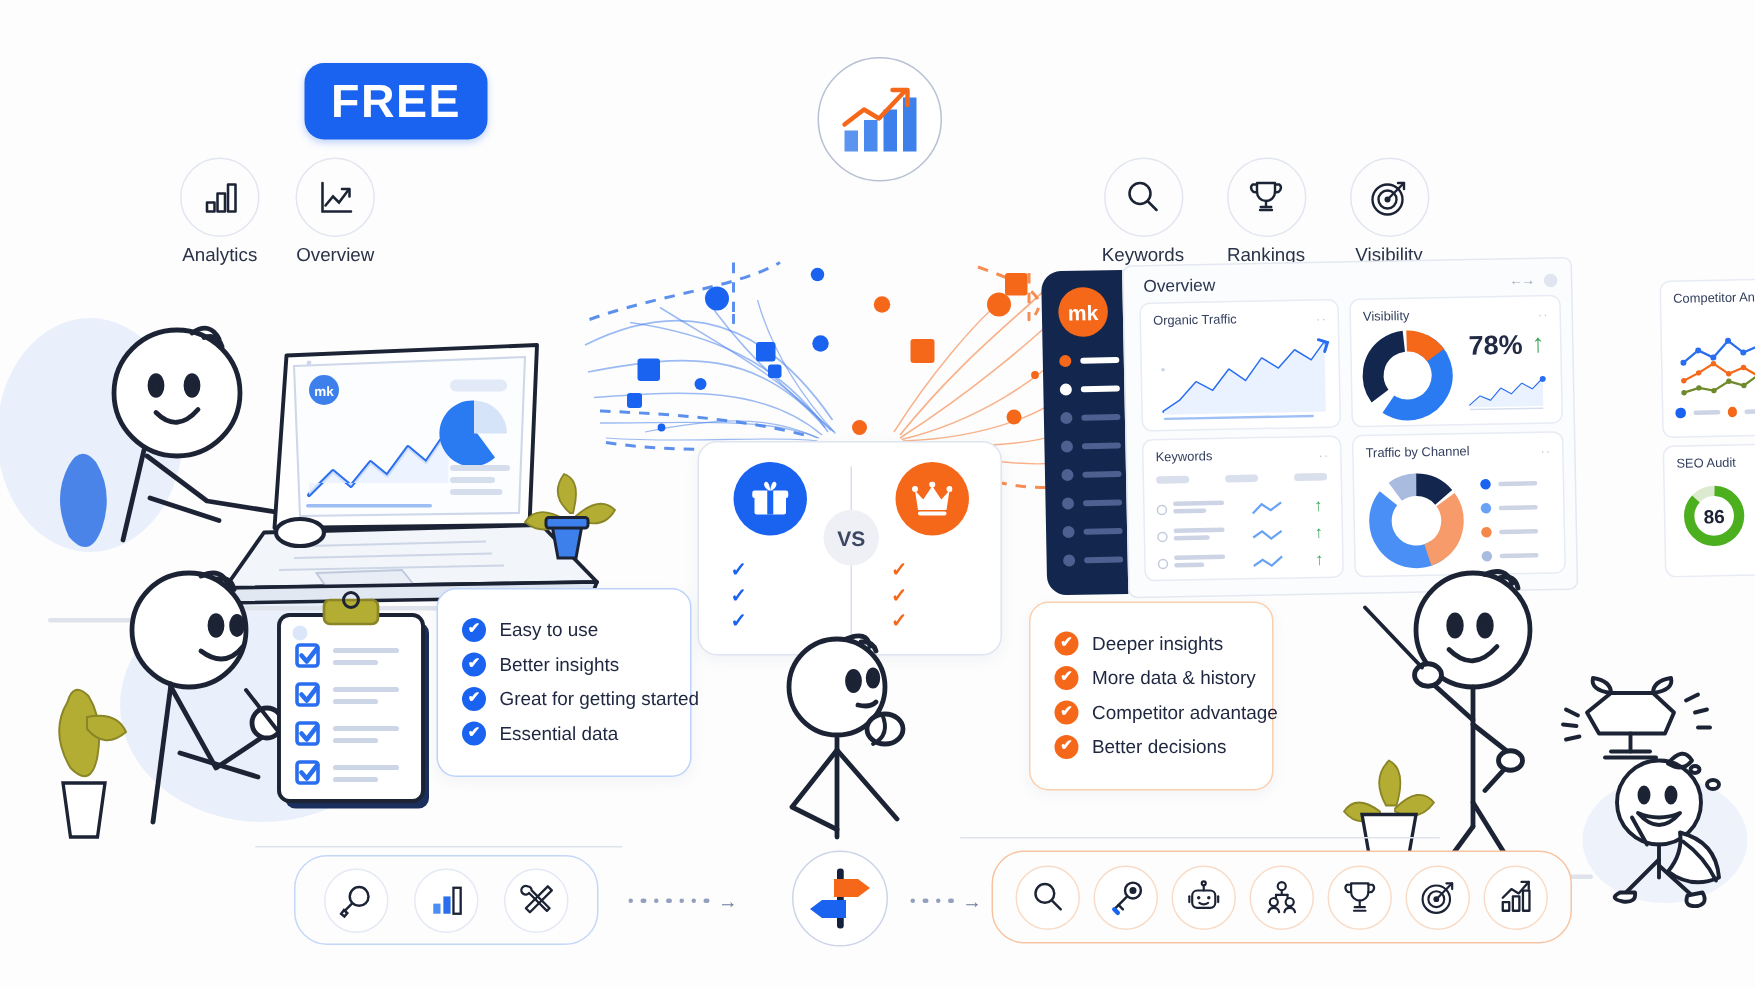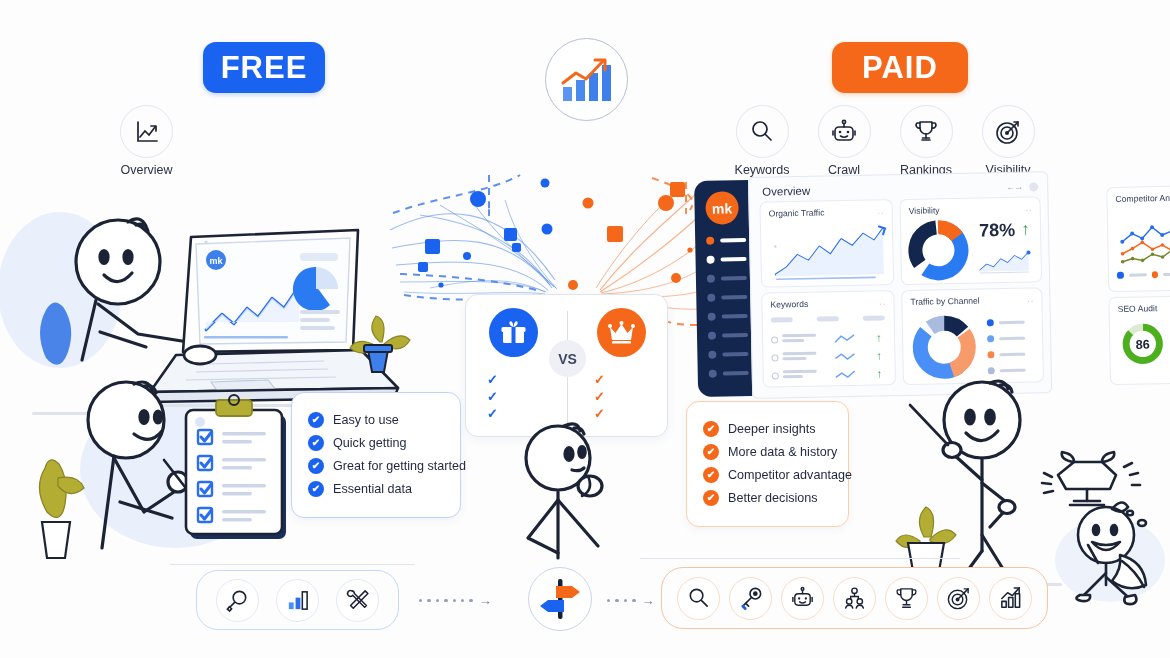--- a/index.html
+++ b/index.html
@@ -256,23 +256,32 @@
       <rect x="670" y="182" width="15" height="15" rx="2"></rect>
       <circle cx="588" cy="203" r="5.5"></circle>
       <circle cx="666" cy="203" r="8"></circle>
       <circle cx="573" cy="285" r="5"></circle>
       <circle cx="676" cy="278" r="5"></circle>
       <circle cx="690" cy="250" r="2.6"></circle>
     </g>
   </svg>
 
   <div class="badge" id="badge-free">FREE</div>
-  <div class="badge" id="badge-paid">PAID</div>
 
   <div class="icon-row" id="free-icons">
+    <div class="icon-cell">
+      <div class="icon-circle">
+        <svg width="28" height="28" viewBox="0 0 28 28" fill="none" stroke="#1b2335" stroke-width="1.7" stroke-linejoin="round">
+          <rect x="5" y="17" width="5" height="6"></rect>
+            <rect x="12" y="11" width="5" height="12"></rect>
+            <rect x="19" y="5" width="5" height="18"></rect>
+        </svg>
+      </div>
+      <div class="icon-label">Analytics</div>
+    </div>
     <div class="icon-cell">
       <div class="icon-circle">
         <svg width="28" height="28" viewBox="0 0 28 28" fill="none" stroke="#1b2335" stroke-width="1.7" stroke-linecap="round">
           <path d="M5 4 v19 h19"></path>
             <path d="M7 19 l5-6 4 4 6-8"></path>
             <path d="M18 8 h5 v5" stroke-linejoin="round"></path>
         </svg>
       </div>
       <div class="icon-label">Overview</div>
     </div>
@@ -280,35 +289,20 @@
 
   <div class="icon-row" id="paid-icons">
     <div class="icon-cell">
       <div class="icon-circle">
         <svg width="28" height="28" viewBox="0 0 28 28" fill="none" stroke="#1b2335" stroke-width="1.7" stroke-linecap="round">
           <circle cx="12" cy="11" r="7"></circle>
             <line x1="17" y1="16" x2="23" y2="22"></line>
         </svg>
       </div>
       <div class="icon-label">Keywords</div>
-    </div>
-    <div class="icon-cell">
-      <div class="icon-circle">
-        <svg width="28" height="28" viewBox="0 0 28 28" fill="none" stroke="#1b2335" stroke-width="1.6" stroke-linecap="round">
-          <circle cx="14" cy="4" r="1.6"></circle>
-            <line x1="14" y1="6" x2="14" y2="9"></line>
-          <rect x="5" y="9" width="18" height="13" rx="4"></rect>
-          <circle cx="10" cy="14" r="1.3" fill="#1b2335" stroke="none"></circle>
-          <circle cx="18" cy="14" r="1.3" fill="#1b2335" stroke="none"></circle>
-          <path d="M10.5 18 q3.5 2.5 7 0"></path>
-          <line x1="3" y1="13" x2="3" y2="17"></line>
-            <line x1="25" y1="13" x2="25" y2="17"></line>
-        </svg>
-      </div>
-      <div class="icon-label">Crawl</div>
     </div>
     <div class="icon-cell">
       <div class="icon-circle">
         <svg width="28" height="28" viewBox="0 0 28 28" fill="none" stroke="#1b2335" stroke-width="1.6" stroke-linecap="round" stroke-linejoin="round">
           <path d="M8 4 h12 v6 a6 6 0 0 1 -12 0z"></path>
           <path d="M8 5 h-3 a3 3 0 0 0 3 5"></path>
             <path d="M20 5 h3 a3 3 0 0 1 -3 5"></path>
           <line x1="14" y1="16" x2="14" y2="20"></line>
             <path d="M10 22 h8"></path>
             <path d="M10.5 20 h7"></path>
@@ -492,21 +486,21 @@
     </div>
   </div>
 
   <div class="feat-card" id="feat-free">
     <div class="feat-item">
       <span class="feat-badge">✔</span>
       <span class="feat-text">Easy to use</span>
     </div>
     <div class="feat-item">
       <span class="feat-badge">✔</span>
-      <span class="feat-text">Quick getting</span>
+      <span class="feat-text">Better insights</span>
     </div>
     <div class="feat-item">
       <span class="feat-badge">✔</span>
       <span class="feat-text">Great for getting started</span>
     </div>
     <div class="feat-item">
       <span class="feat-badge">✔</span>
       <span class="feat-text">Essential data</span>
     </div>
   </div>

